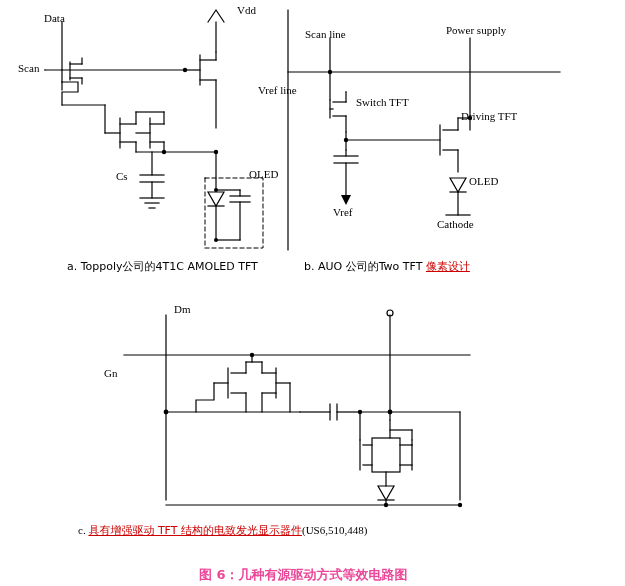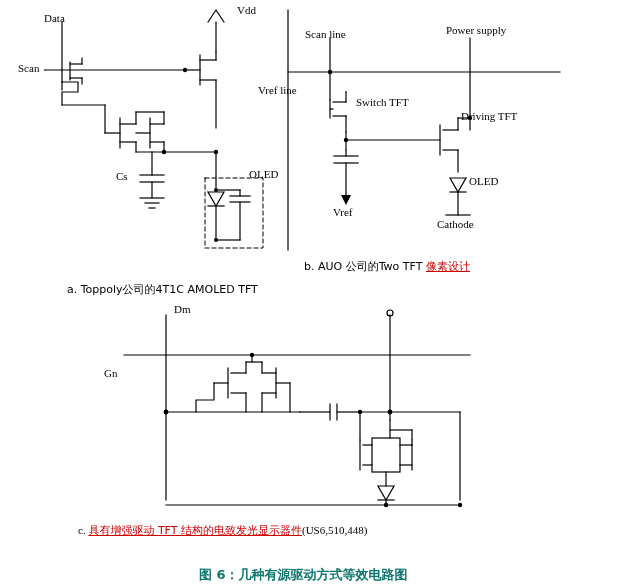--- a/index.html
+++ b/index.html
@@ -46,21 +46,21 @@
   }
   .cap .red {
     color: #cc0000;
     text-decoration: underline;
   }
   .title {
     position: absolute;
     font-family: "Liberation Serif", serif;
     font-size: 13px;
     font-weight: bold;
-    color: #0f766e;
+    color: #ec4899;
     white-space: nowrap;
   }
   .cn { font-family: "DejaVu Sans", sans-serif; }
 </style>
 </head>
 <body>
 
 <div id="root">
 
   <svg class="diagram" viewBox="0 0 625 586">
@@ -246,21 +246,21 @@
       <circle cx="460" cy="505" r="2.2" fill="#000" stroke="none"></circle>
     </g>
   </svg>
 
   <div class="lbl" style="left:44px; top:12px;">Data</div>
   <div class="lbl" style="left:237px; top:4px;">Vdd</div>
   <div class="lbl" style="left:18px; top:62px;">Scan</div>
   <div class="lbl" style="left:116px; top:170px;">Cs</div>
   <div class="lbl" style="left:249px; top:168px;">OLED</div>
 
-  <div class="cap" style="left:67px; top:259px;margin-top:23px;">
+  <div class="cap" style="left:67px; top:259px;">
     <span class="cn">a. Toppoly公司的4T1C AMOLED TFT</span>
   </div>
 
   <div class="lbl" style="left:305px; top:28px;">Scan line</div>
   <div class="lbl" style="left:446px; top:24px;">Power supply</div>
   <div class="lbl" style="left:258px; top:84px;">Vref line</div>
   <div class="lbl" style="left:356px; top:96px;">Switch TFT</div>
   <div class="lbl" style="left:461px; top:110px;">Driving TFT</div>
   <div class="lbl" style="left:469px; top:175px;">OLED</div>
   <div class="lbl" style="left:333px; top:206px;">Vref</div>

